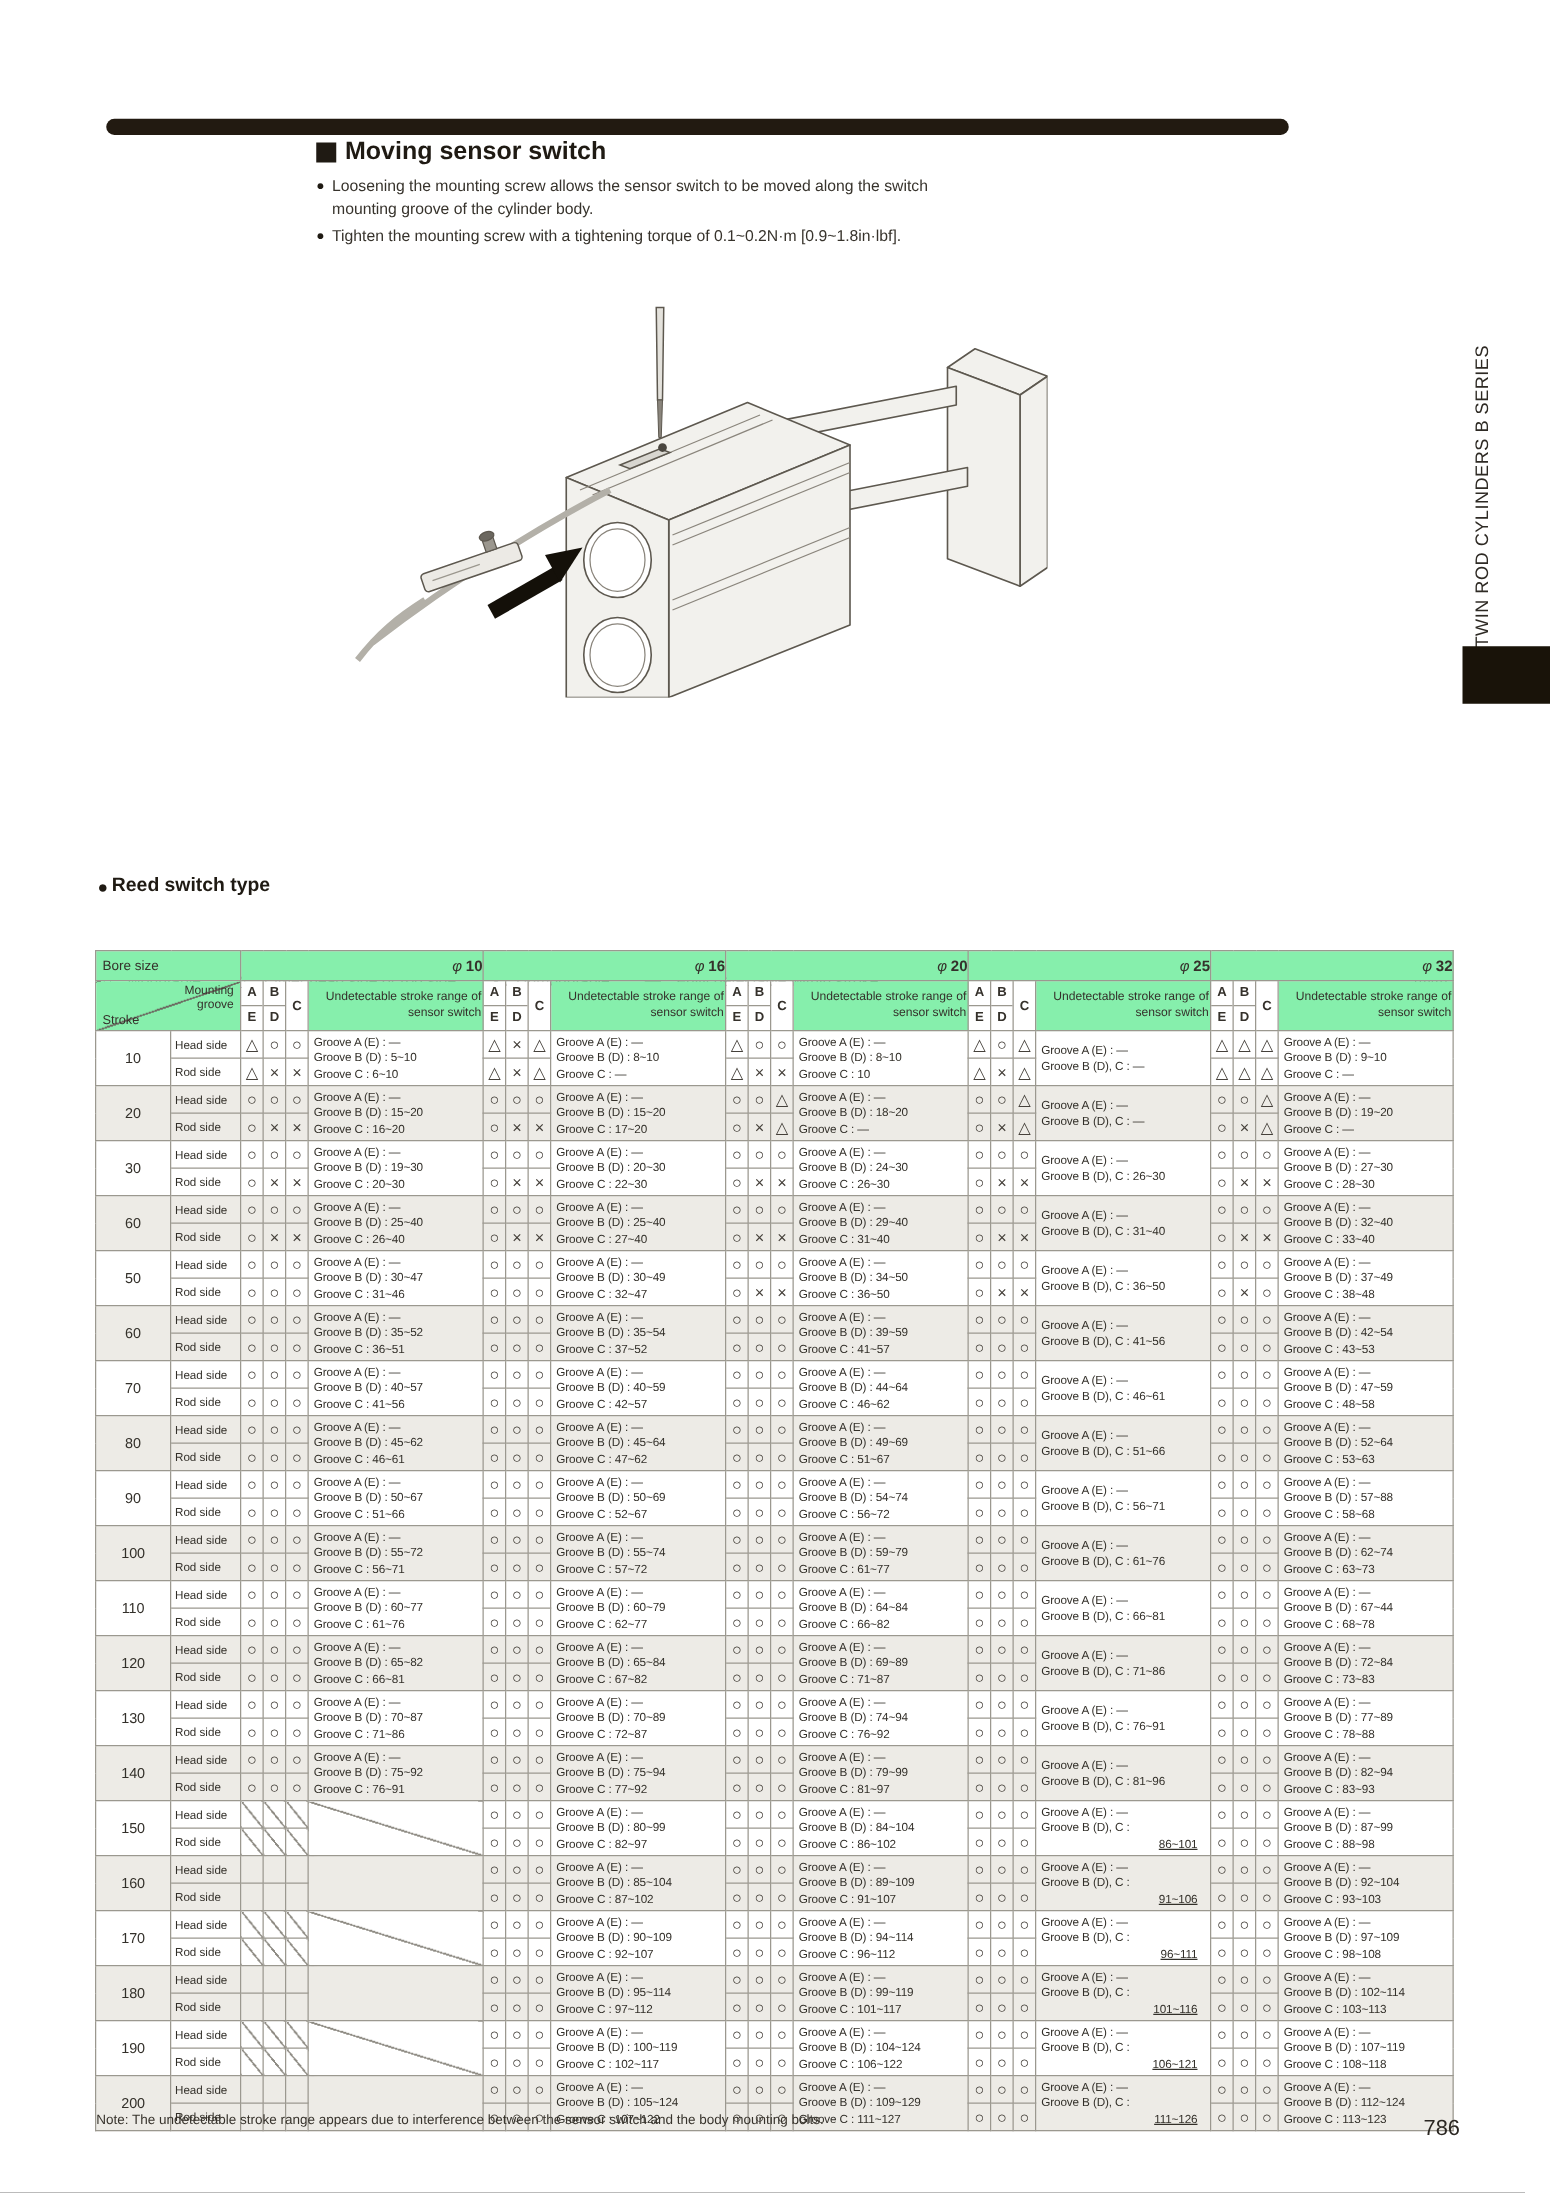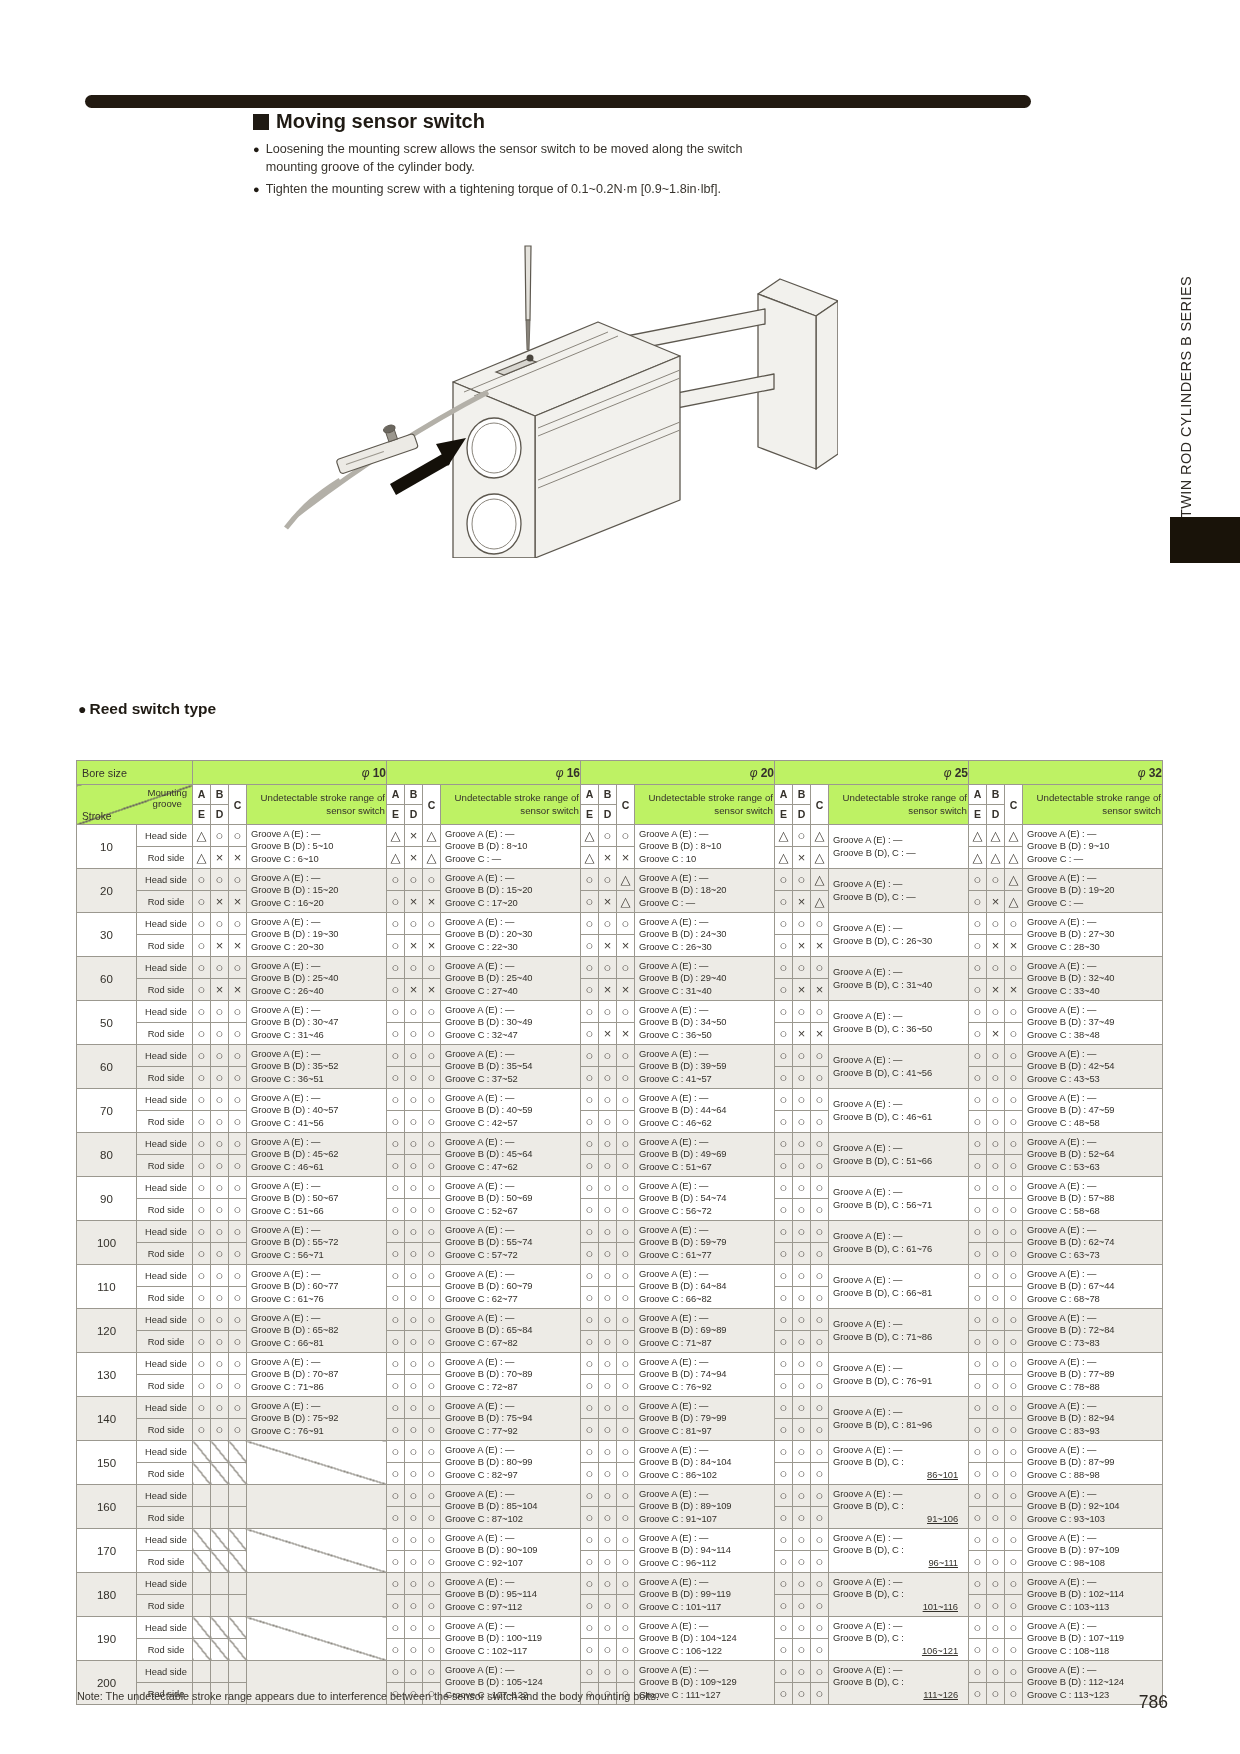--- a/index.html
+++ b/index.html
@@ -27,40 +27,40 @@
   .legend{position:absolute;left:82px;top:737px;width:1076px;display:flex;align-items:baseline;
           font-size:12.6px;color:#37332c;}
   .lg-item{margin-right:28px;white-space:nowrap;margin-top:40px;}
   .lg-sym{font-size:13px;}
   .lg-colon{margin:0 5px 0 3px;font-weight:bold;}
   .lg-unit{margin-left:auto;font-size:11.5px;}
   
   .twrap{position:absolute;left:76px;top:760px;}
   table{border-collapse:collapse;table-layout:fixed;border:1.8px solid #35312b;}
   th,td{border:1px solid #9b988f;padding:0;font-weight:normal;}
-  thead th{background:#bef264;color:#35312b;}
+  thead th{background:#86efac;color:#35312b;}
   .hb-left{text-align:left;padding-left:5px;font-size:10.8px;height:23px;}
   .hb-bore{font-size:12px;font-weight:bold;height:23px;text-align:right;}
   .hb-bore .phi{font-style:italic;font-weight:normal;margin-right:3px;}
   .diag{position:relative;background-image:linear-gradient(to bottom right,
         transparent calc(50% - .7px),#6b675f calc(50% - .7px),#6b675f calc(50% + .7px),transparent calc(50% + .7px));}
-  .mg{position:absolute;top:2px;right:5px;font-size:9.6px;line-height:1.15;text-align:center;white-space:pre-line;}
+  .mg{position:absolute;top:2px;right:5px;font-size:9.6px;line-height:1.15;text-align:right;white-space:pre-line;}
   .stlb{position:absolute;bottom:2px;left:5px;font-size:10.2px;}
   .gl{background:#fff;}
   .gtop,.gbot{height:19px;line-height:19px;font-weight:bold;font-size:10.5px;text-align:center;}
   .gtop{border-bottom:1px solid #9b988f;}
   .gfull{height:38px;line-height:38px;font-weight:bold;font-size:10.5px;text-align:center;}
   .und{font-size:9.7px;line-height:1.25;text-align:right;padding:2px 1px;}
   tbody td{height:21px;background:#fff;color:#33302a;}
   tr.sh td{background:#edebe6;}
   tbody tr.grp td{border-top:1.5px solid #4a463f;}
   tbody tr.sub td{border-top:1px solid #b3b0a8;}
   .bl{border-left:1.4px solid #4a463f;}
   .stk{font-size:11.5px;text-align:center;}
-  .side{font-size:9.3px;text-align:center;padding-left:3px;white-space:nowrap;}
+  .side{font-size:9.3px;text-align:left;padding-left:3px;white-space:nowrap;}
   .sy{font-size:13px;text-align:center;line-height:21px;color:#45403a;}
   .txt{font-size:9.4px;text-align:left;padding:1px 2px 1px 4px;vertical-align:middle;letter-spacing:-.1px;}
   .tl{line-height:1.28;white-space:nowrap;}
   .tl.num{text-align:right;padding-right:8px;text-decoration:underline;}
   .slash{background-image:linear-gradient(to top right,
         transparent calc(50% - .7px),#8d8a82 calc(50% - .7px),#8d8a82 calc(50% + .7px),transparent calc(50% + .7px));}
   .note{position:absolute;left:77px;top:1690px;font-size:10.8px;color:#37332c;}
   .pageno{position:absolute;right:72px;top:1692px;font-size:17.5px;color:#2b2722;}
 </style>
 </head>

